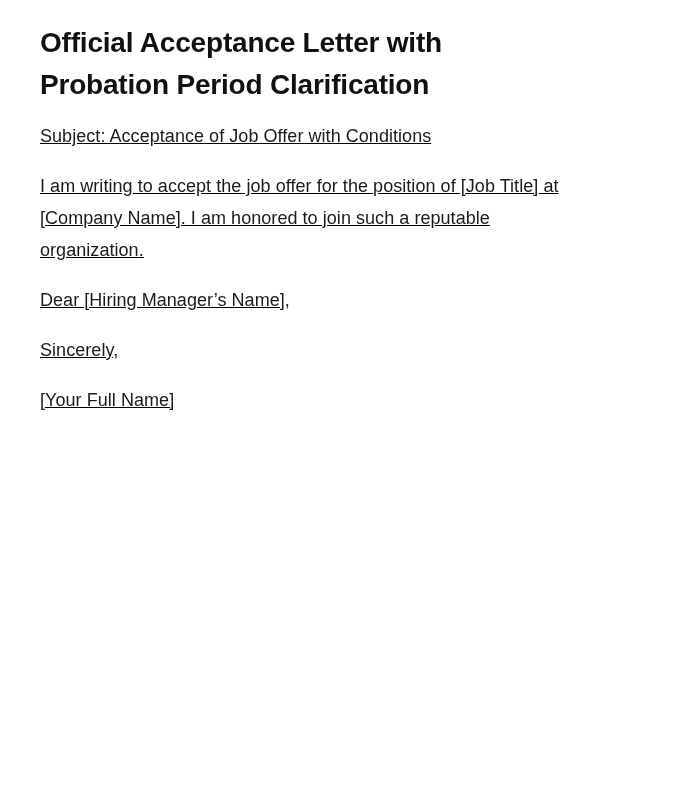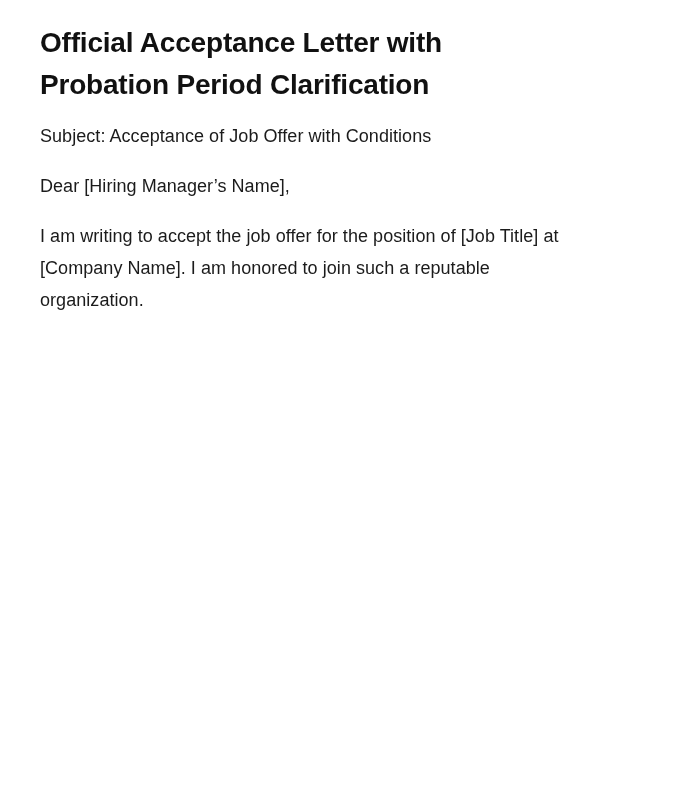--- a/index.html
+++ b/index.html
@@ -32,20 +32,21 @@
     font-weight: 700;
     line-height: 42px;
     letter-spacing: -0.2px;
     color: #111111;
     max-width: 584px;
   }
 
   .letter-body {
     margin-top: 14px;
     max-width: 584px;
+    text-decoration: underline;
   }
 
   .letter-paragraph {
     margin: 0 0 18px 0;
     font-family: "Liberation Sans", "DejaVu Sans", sans-serif;
     font-size: 18px;
     font-weight: 400;
     line-height: 32px;
     color: #1b1b1b;
     letter-spacing: 0.05px;
@@ -59,22 +60,24 @@
 <body>
 
 <div class="letter-page">
 
   <h1 class="letter-title">Official Acceptance Letter with Probation Period Clarification</h1>
 
   <div class="letter-body">
 
     <p class="letter-paragraph">Subject: Acceptance of Job Offer with Conditions</p>
 
+    <p class="letter-paragraph">I am writing to accept the job offer for the position of [Job Title] at [Company Name]. I am honored to join such a reputable organization.</p>
+
     <p class="letter-paragraph">Dear [Hiring Manager’s Name],</p>
-
-    <p class="letter-paragraph">I am writing to accept the job offer for the position of [Job Title] at [Company Name]. I am honored to join such a reputable organization.</p>
 
 
 
+    <p class="letter-paragraph">Sincerely,</p>
 
+    <p class="letter-paragraph">[Your Full Name]</p>
 
   </div>
 </div>
 
 </body></html>

